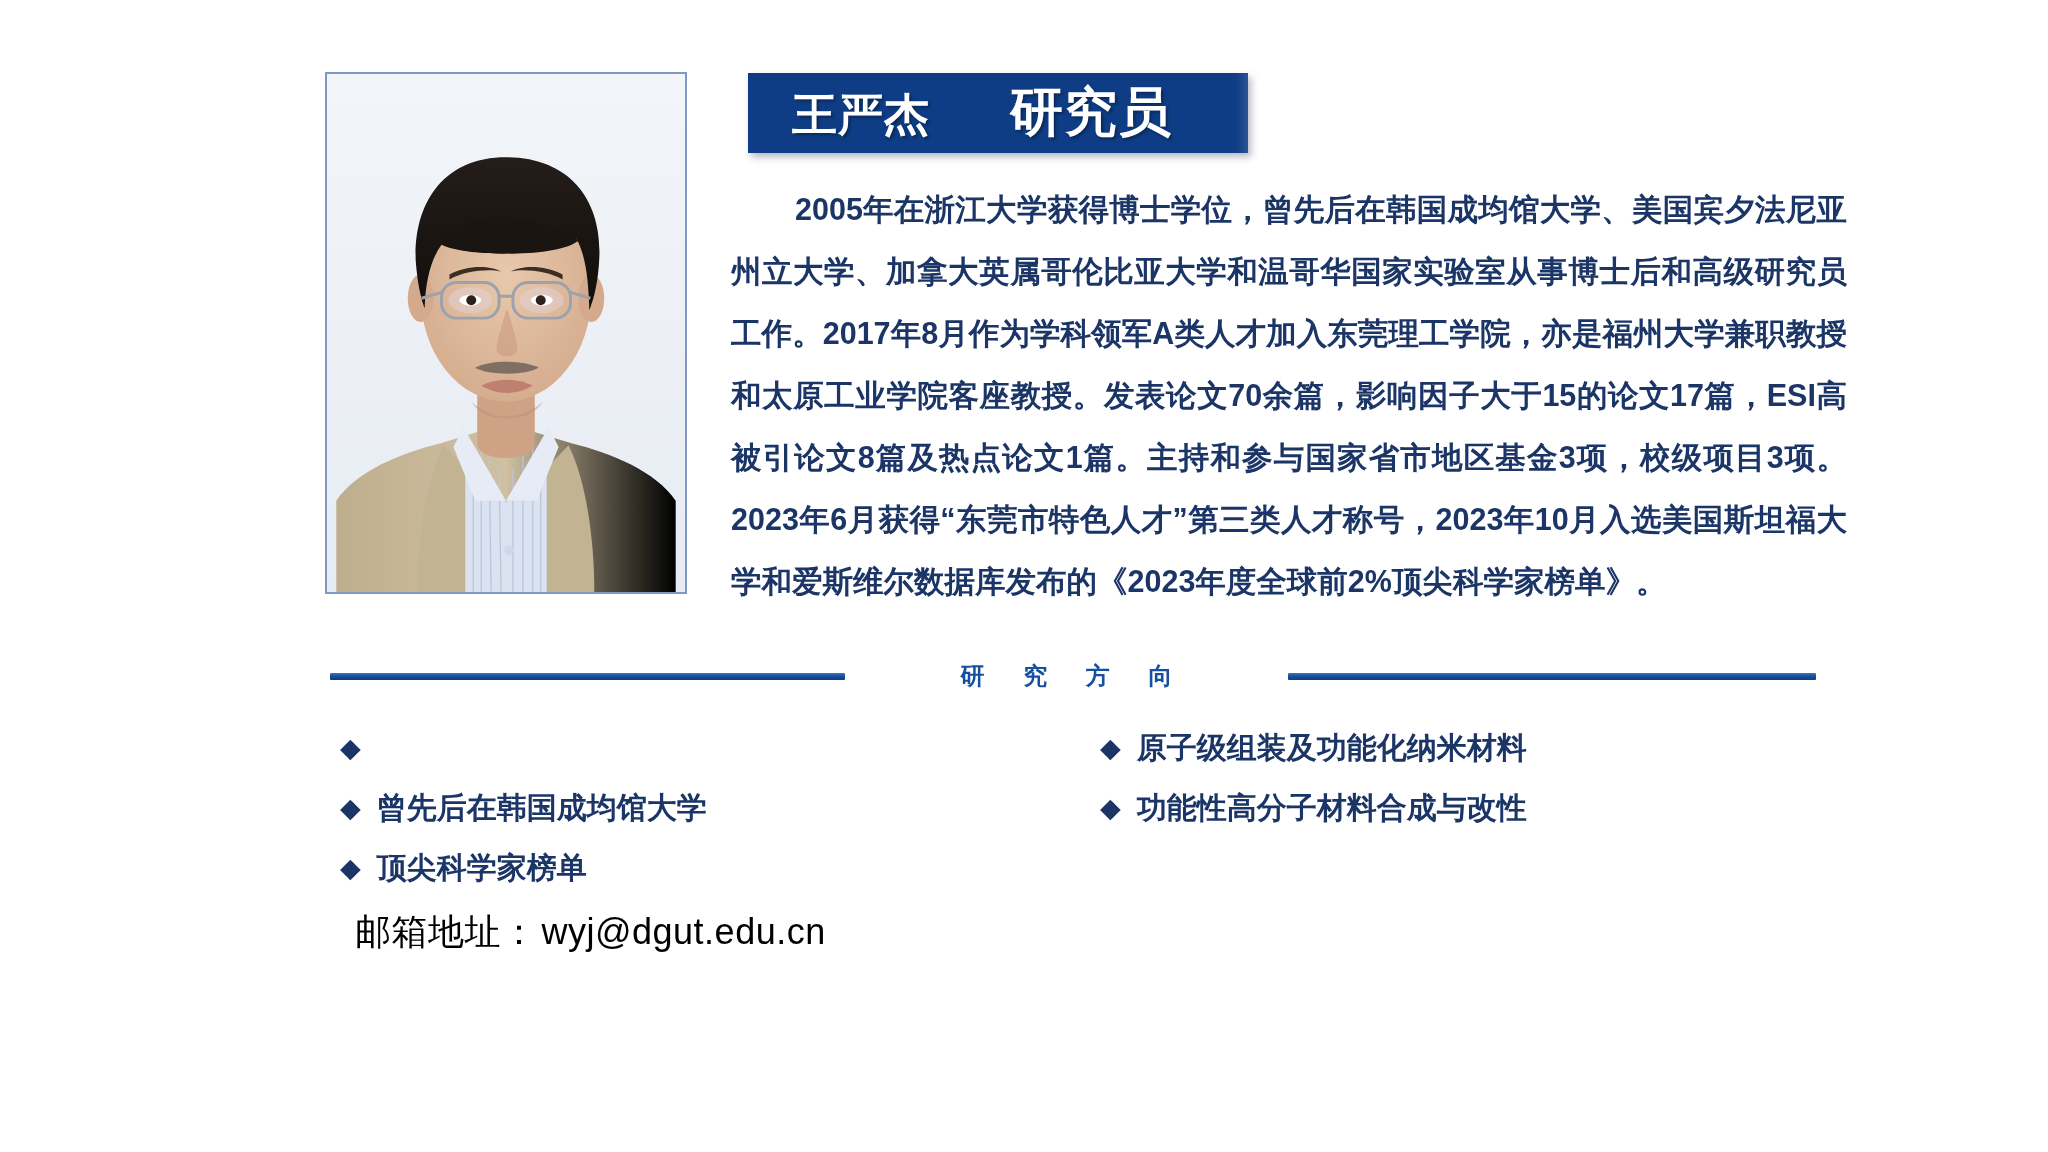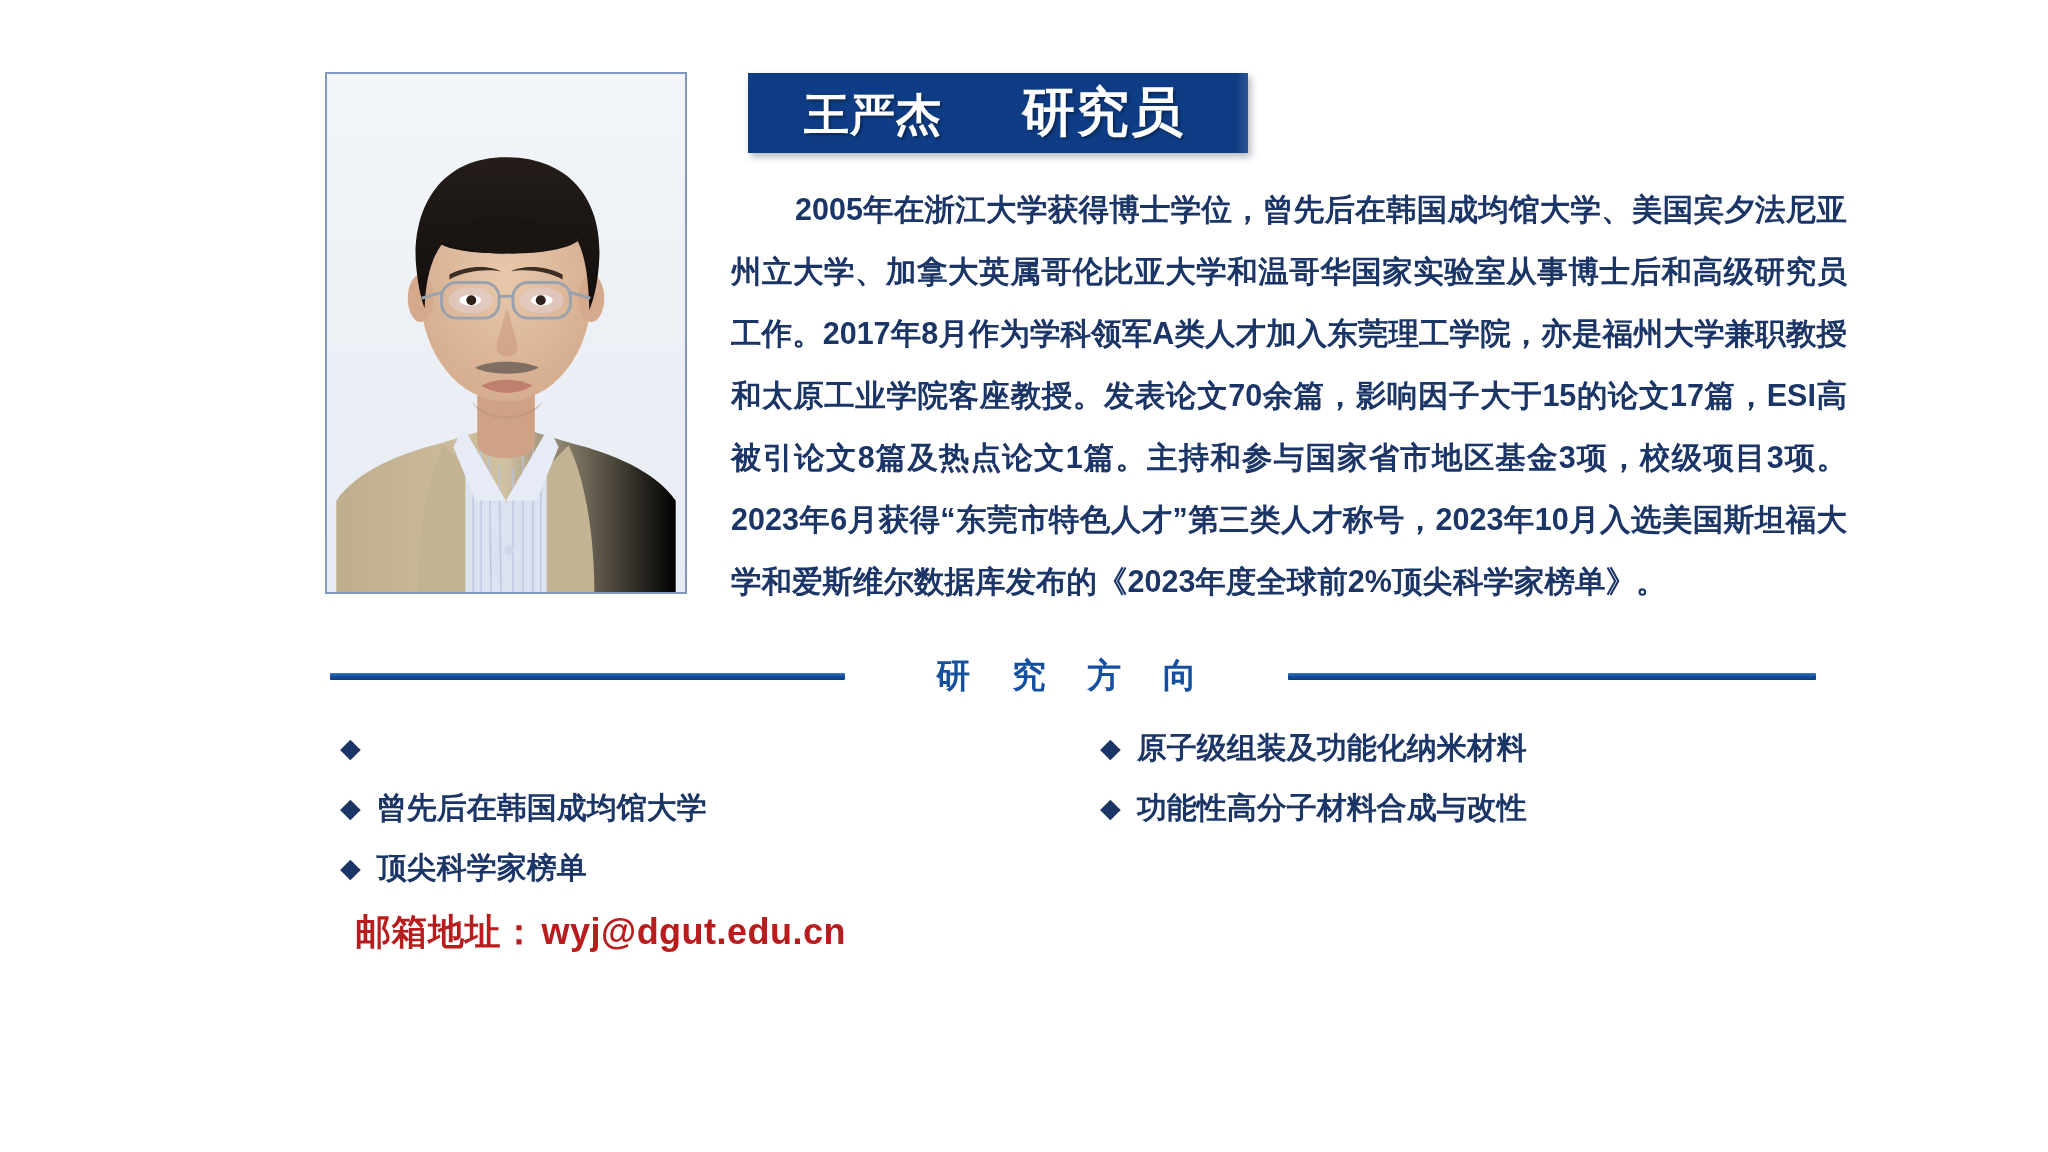--- a/index.html
+++ b/index.html
@@ -52,21 +52,21 @@
   .name-banner::after {
     content: "";
     position: absolute;
     right: 0; top: 0;
     width: 12px; height: 100%;
     background: linear-gradient(to right, rgba(255,255,255,0.0), rgba(255,255,255,0.12));
   }
   .banner-inner {
     display: flex;
     align-items: baseline;
-    padding-left: 56px;
+    padding-left: 44px;
     width: 100%;
     box-sizing: border-box;
   }
   .person-name {
     color: #ffffff;
     font-size: 45px;
     font-weight: bold;
     letter-spacing: 1px;
     text-shadow: 2px 2px 3px rgba(0,0,0,0.35);
     white-space: nowrap;
@@ -111,21 +111,21 @@
     height: 7px;
     background: linear-gradient(to bottom, #3b76c0 0%, #14509f 45%, #0c3d80 100%);
     border-radius: 1px;
   }
   .divider-line.left  { width: 515px; }
   .divider-line.right { width: 528px; }
   .divider-title {
     flex: 1;
     text-align: center;
     color: #14509f;
-    font-size: 34px;
+    font-size: 24px;
     font-weight: bold;
     letter-spacing: 16px;
     text-indent: 16px;
     white-space: nowrap;
   }
 
   
   .research-cols {
     position: absolute;
     left: 340px;
@@ -152,23 +152,23 @@
     line-height: 1;
     margin-right: 16px;
     flex: none;
   }
 
   
   .email-line {
     position: absolute;
     left: 355px;
     top: 908px;
-    color: #b91c1c;
+    color: #000000;
     font-size: 36px;
-    font-weight: bold;
+    font-weight: normal;
     white-space: nowrap;
     letter-spacing: 0.5px;
   }
   .email-addr { margin-left: 4px; }
 </style>
 </head>
 <body>
 
 <div class="slide">
 

